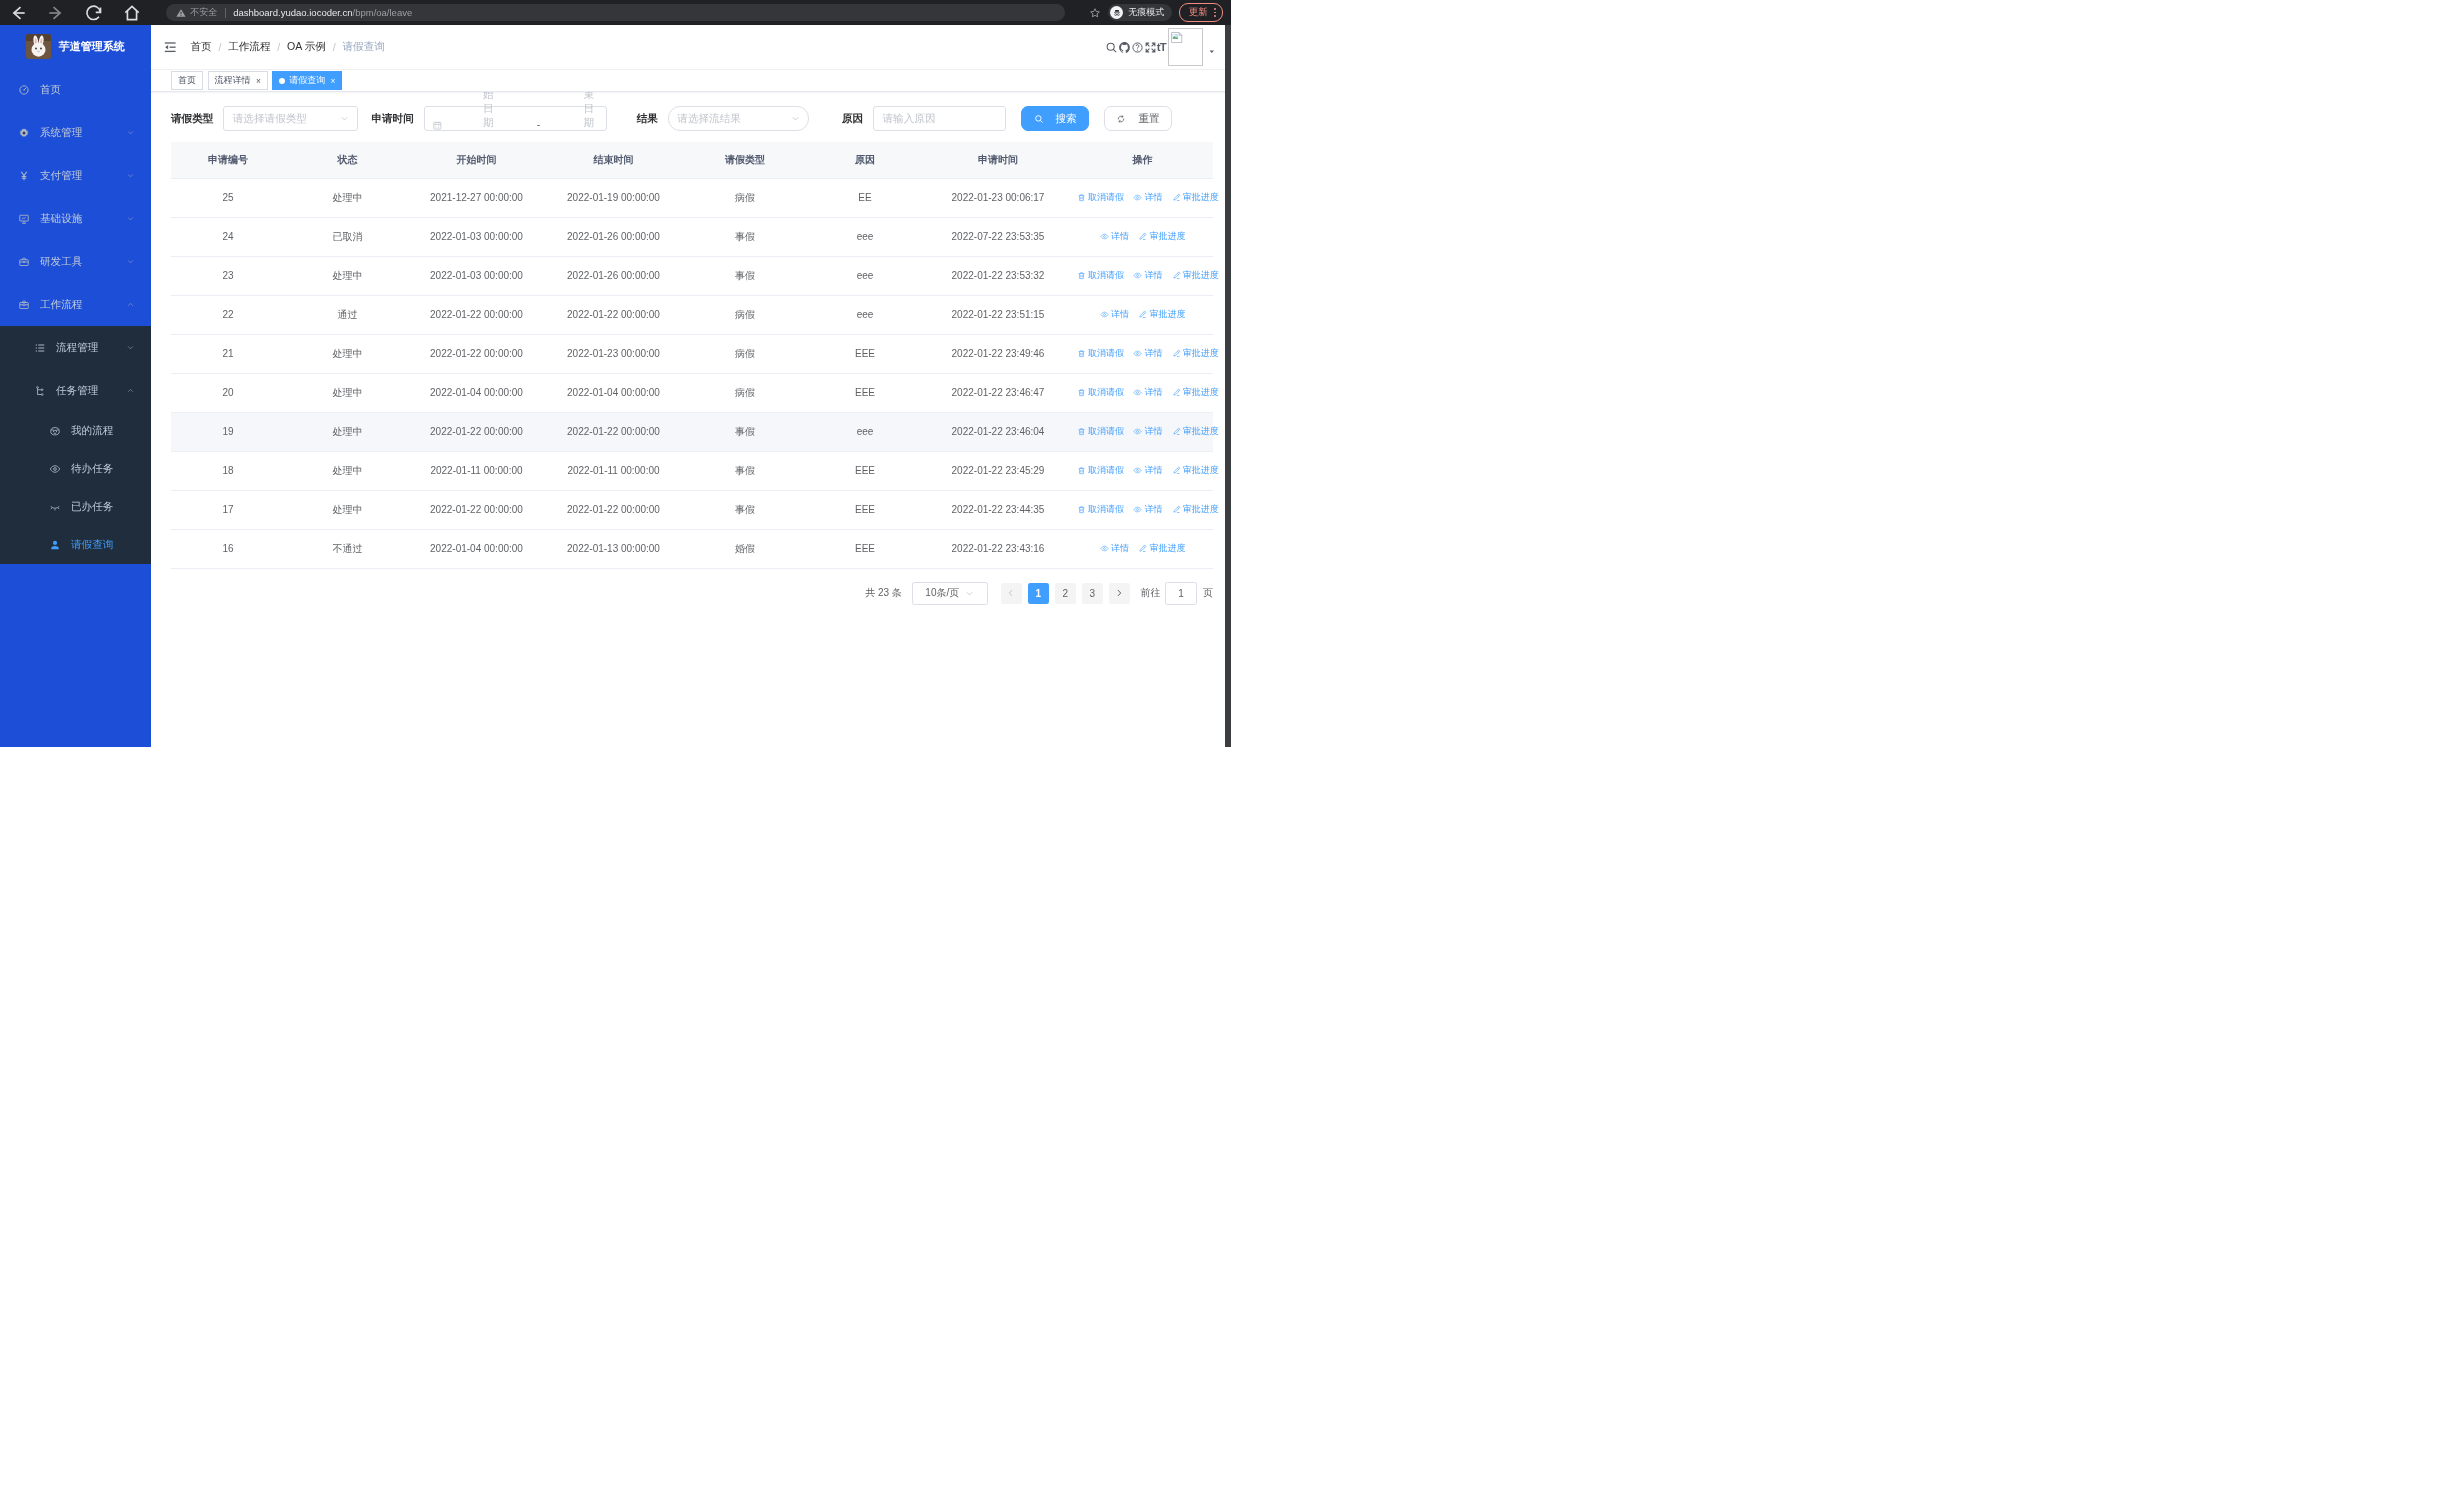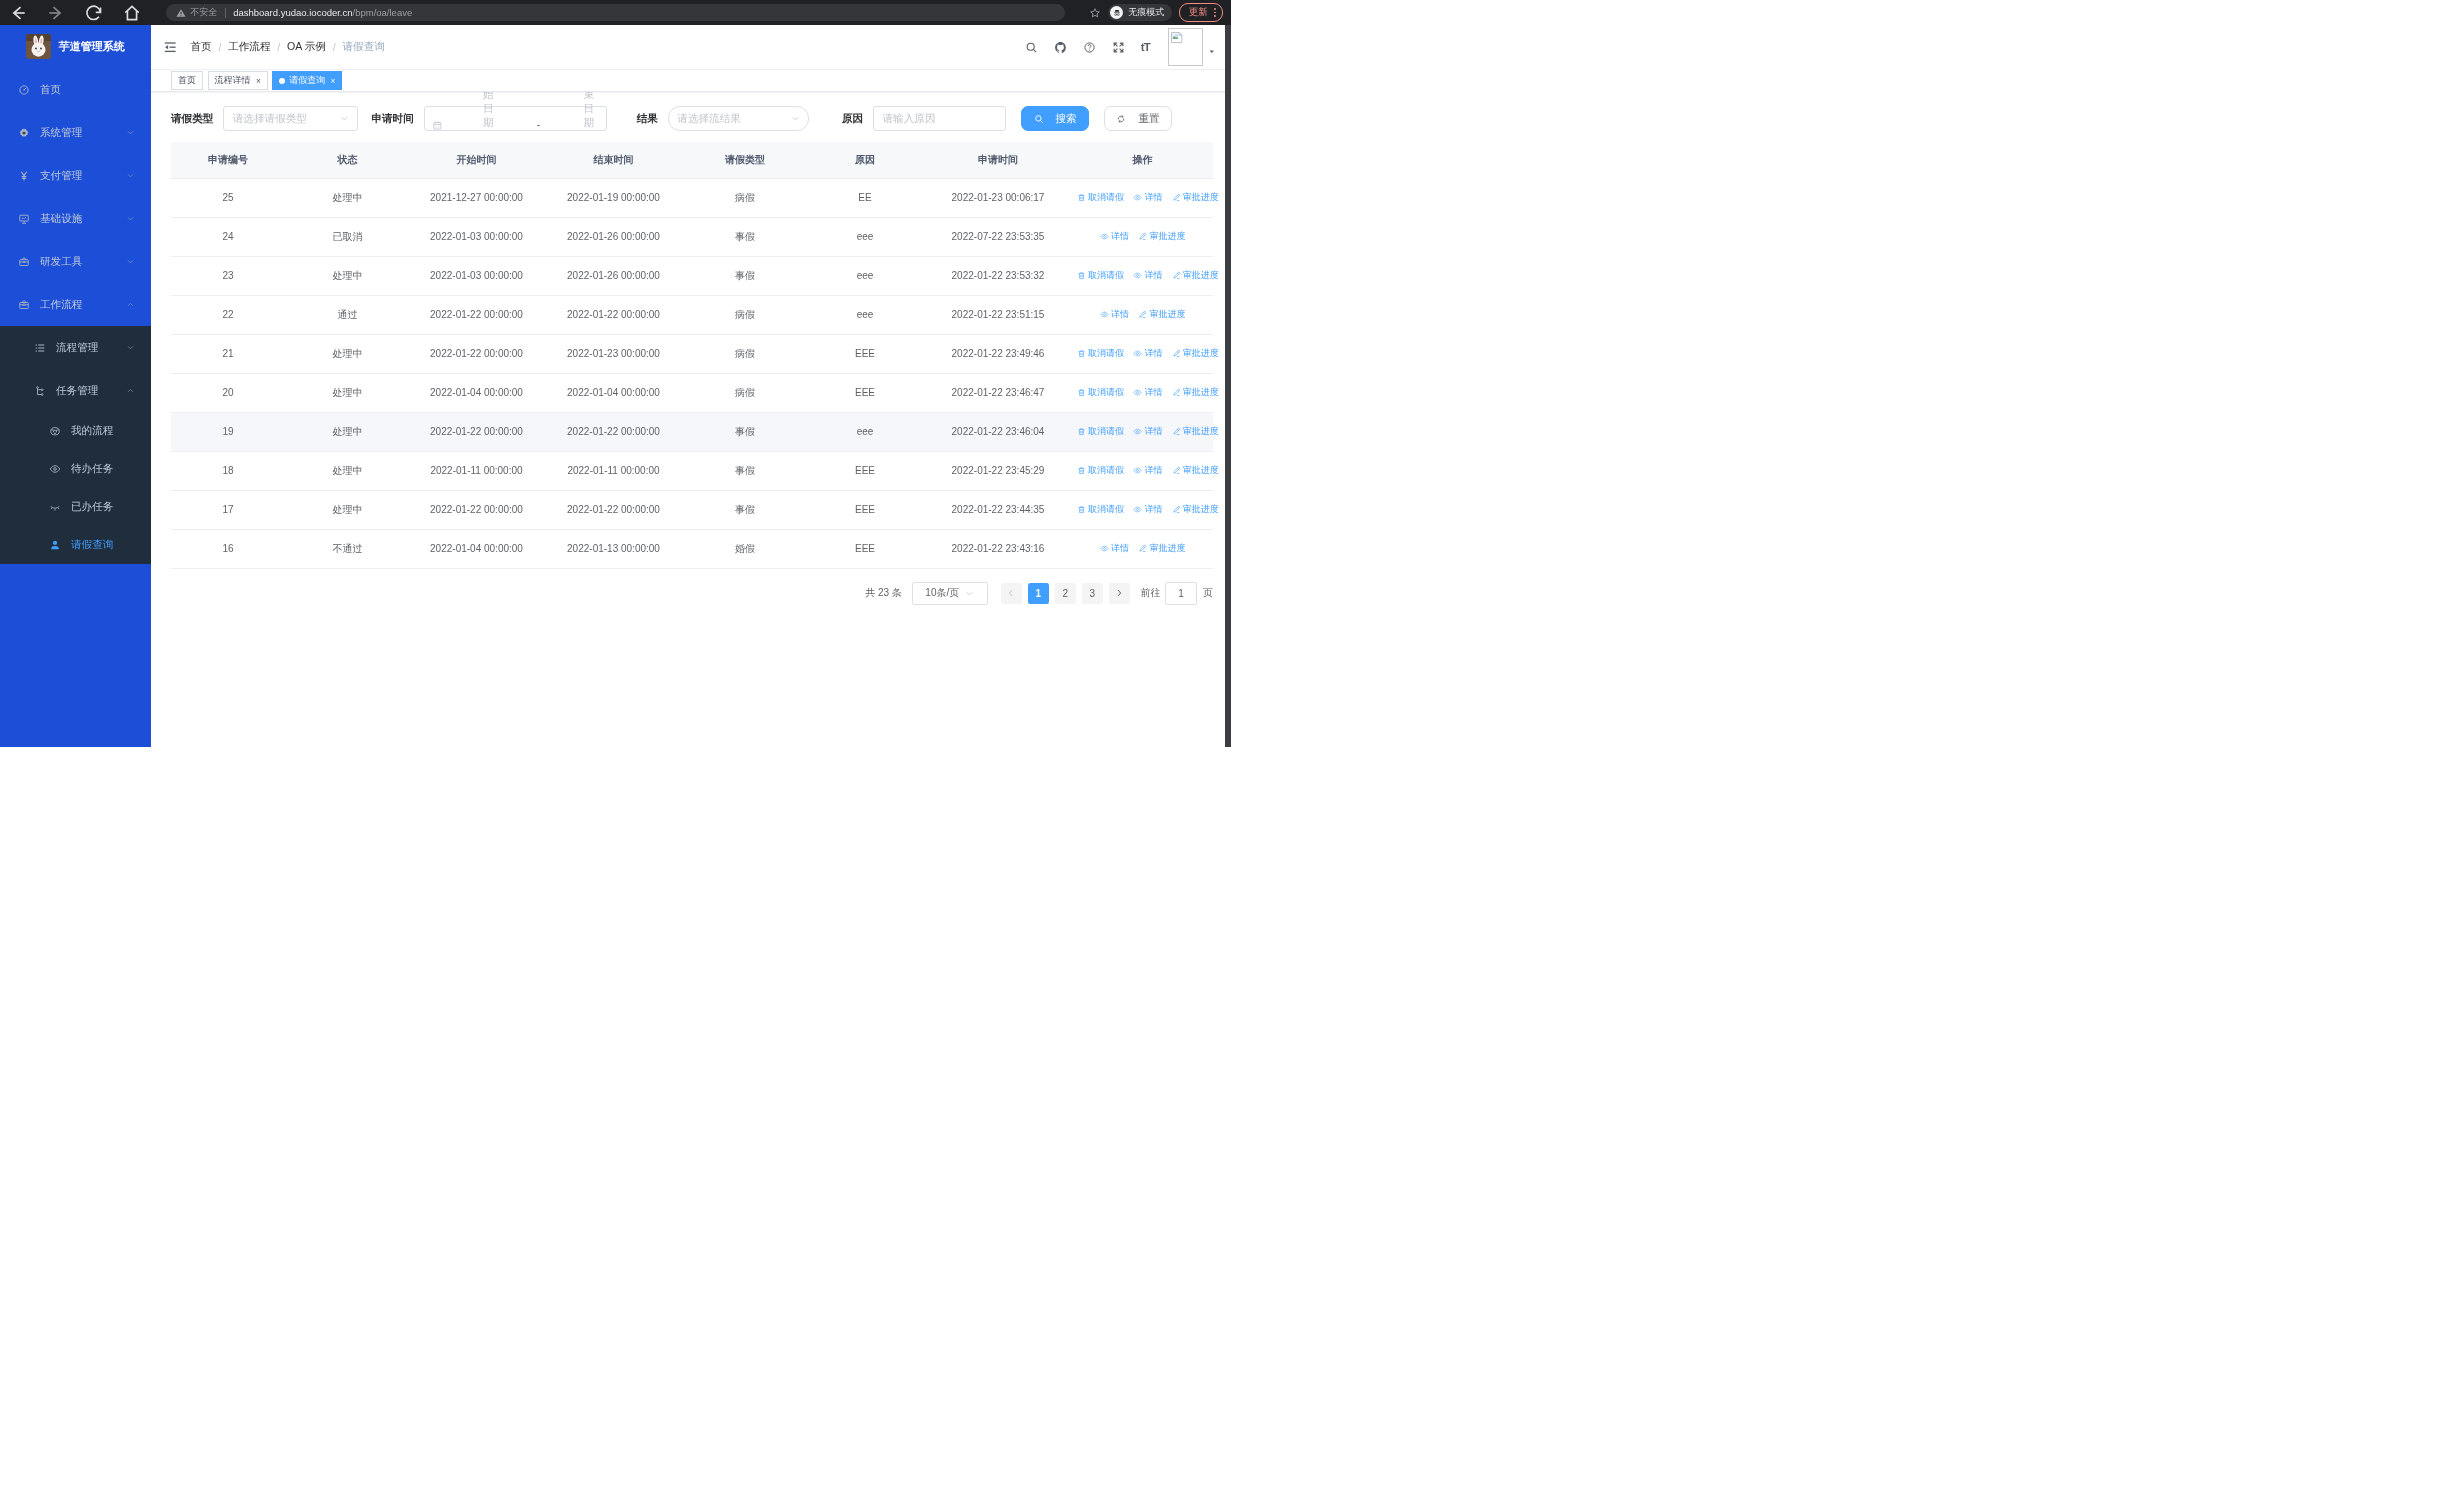--- a/index.html
+++ b/index.html
@@ -51,21 +51,21 @@
   .menu-item.active .icon{color:#409eff;}
 
   .main{flex:1;display:flex;flex-direction:column;min-width:0;background:#fff;}
 
   
   .navbar{height:44px;display:flex;align-items:center;padding:0 15px 0 12px;border-bottom:0.8px solid #f0f0f0;}
   .fold-btn{font-size:14.4px;color:#5a5e66;display:flex;margin-right:13px;}
   .breadcrumb{display:flex;align-items:center;font-size:10.6px;color:#303133;}
   .crumb-sep{color:#c0c4cc;margin:0 6.8px;}
   .crumb.current{color:#97a8be;}
-  .nav-right{margin-left:auto;display:flex;align-items:center;gap:16px;color:#5a5e66;}
+  .nav-right{margin-left:auto;display:flex;align-items:center;color:#5a5e66;}
   .nav-icon{font-size:13px;color:#5a5e66;}
   .font-size-btn{font-size:11.4px;font-weight:700;letter-spacing:-0.8px;}
   .avatar-wrap{display:flex;align-items:flex-start;margin-left:1.5px;}
   .avatar-box{width:32px;height:35px;background:#fff;border:0.8px solid #c8c9cc;display:flex;align-items:flex-start;padding:0.8px;}
   .avatar-box .icon{font-size:15px;}
   .avatar-caret{font-size:7.6px;color:#5a5e66;margin:20.5px 0 0 5.3px;}
 
   
   .tags-bar{height:21px;display:flex;align-items:center;padding-left:20px;gap:4.6px;border-bottom:0.8px solid #e4e7ed;box-shadow:0 0.8px 2.3px 0 rgba(0,0,0,.08);position:relative;z-index:2;background:#fff;}
   .tag{height:16.7px;display:inline-flex;align-items:center;gap:3.8px;padding:0 6px;background:#fff;border:0.8px solid #d8dce5;color:#495060;font-size:9px;cursor:pointer;}

